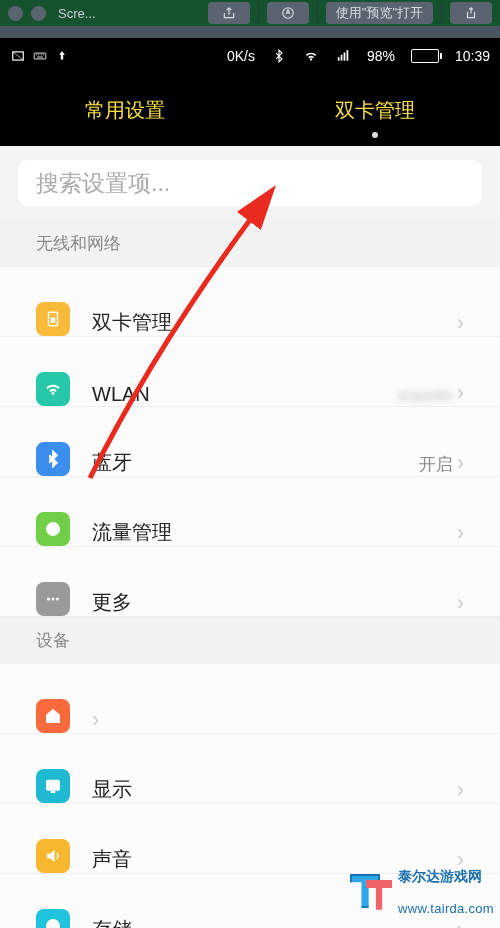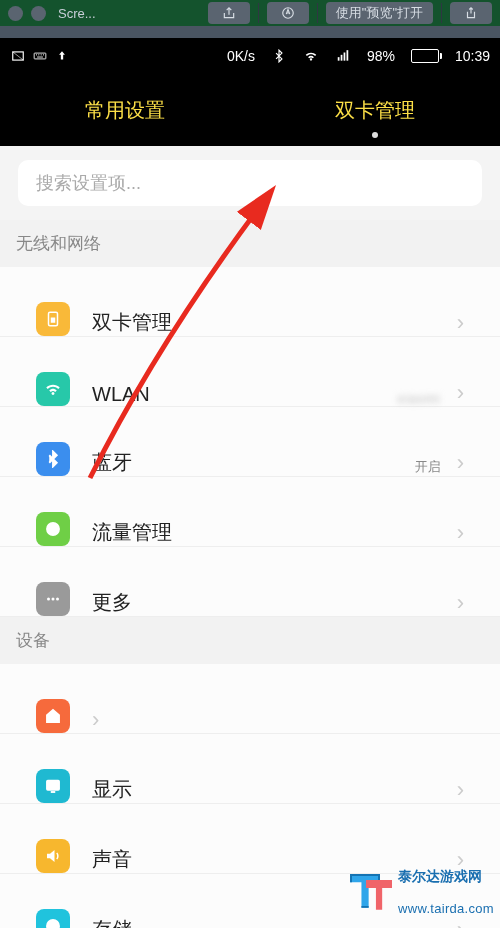--- a/index.html
+++ b/index.html
@@ -83,30 +83,30 @@
       transform: translateX(-50%);
       width: 6px; height: 6px; background: #ddd; border-radius: 50%;
     }
     
     
     .search-wrap { padding: 14px 18px; background: #f4f4f4; }
     .search-input {
       width: 100%; height: 46px;
       border: none; border-radius: 10px;
       padding: 0 18px;
-      font-size: 18px;
+      font-size: 23px;
       color: #a21caf;
       background: #fff;
       outline: none;
     }
     .search-input::placeholder { color: #aaa; }
     
     
     .section-header {
-      padding: 12px 16px;
+      padding: 12px 36px;
       color: #888;
       font-size: 17px;
       background: #f2f2f2;
     }
     
     
     .list-item {
       height: 70px;
       background: #fcfcfc;
       display: flex;
@@ -115,21 +115,21 @@
       border-bottom: 1px solid #eee;
     }
     .item-icon {
       width: 34px; height: 34px;
       border-radius: 8px;
       display: flex; align-items: center; justify-content: center;
       margin-right: 22px;
       flex-shrink: 0;
     }
     .item-label { font-size: 20px; color: #222; flex: 1; }
-    .item-value { font-size: 13px; color: #888; margin-right: 16px; }
+    .item-value { font-size: 17px; color: #888; margin-right: 4px; }
     .item-value.blur { filter: blur(3px); color: #bbb; letter-spacing: 1px; }
     .chevron { color: #ccc; font-size: 22px; }
     
     
     .ic-orange { background: #f9b939; }
     .ic-teal { background: #27c8a9; }
     .ic-blue { background: #3b8eee; }
     .ic-green { background: #6fcf46; }
     .ic-gray { background: #9a9a9a; }
     .ic-orange2 { background: #f66a3c; }

